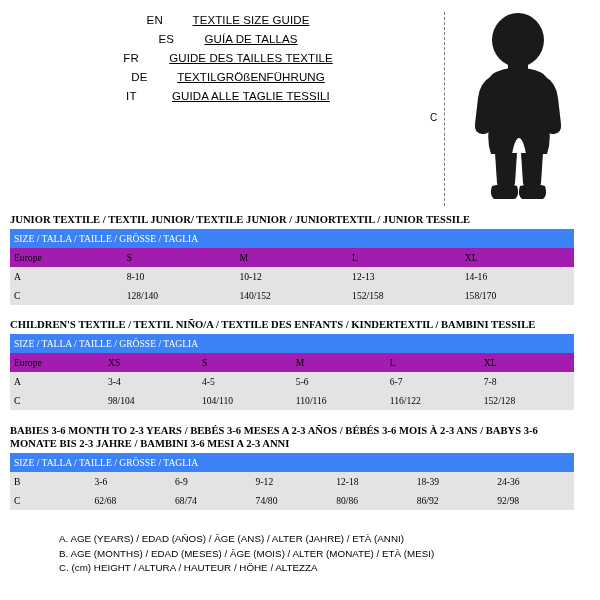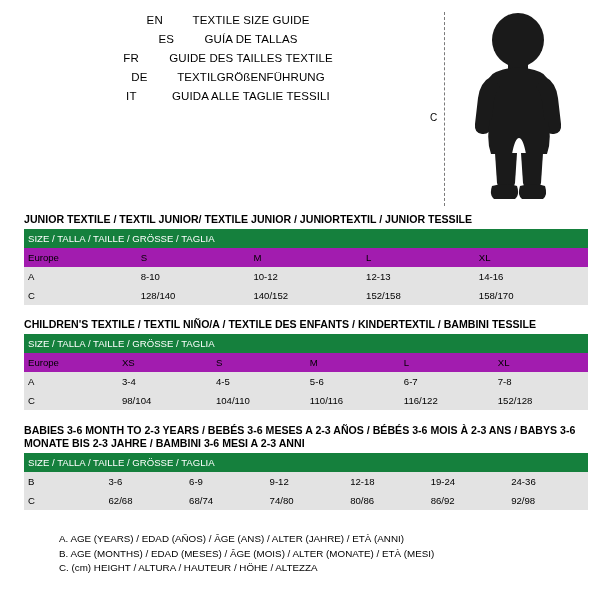--- a/index.html
+++ b/index.html
@@ -38,20 +38,21 @@
     justify-content: center;
   }
   .lang-code {
     width: 46px;
     font-size: 11.5px;
     letter-spacing: 0.2px;
   }
   .lang-title {
     font-size: 11.5px;
     letter-spacing: 0.1px;
+    text-decoration: underline;
   }
 
   
   .figure-area {
     position: absolute;
     top: 8px;
     right: 14px;
     width: 160px;
     height: 200px;
   }
@@ -70,42 +71,43 @@
   }
   .silhouette {
     position: absolute;
     left: 36px;
     top: 2px;
   }
 
   
   .section {
     position: absolute;
-    left: 24px;
+    left: 10px;
     width: 564px;
+    font-family: Liberation Serif, serif;
   }
   .section-title {
     font-size: 10.6px;
     font-weight: bold;
     line-height: 13px;
     margin-bottom: 3px;
   }
   table.size-table {
     border-collapse: collapse;
     width: 100%;
     table-layout: fixed;
   }
   table.size-table td {
     font-size: 9.6px;
     padding: 2px 0 2px 4px;
     vertical-align: middle;
     height: 15px;
   }
   tr.head-row td {
-    background: #15803d;
+    background: #3b82f6;
     color: #ffffff;
     font-size: 9.6px;
     font-weight: normal;
   }
   tr.shade td {
     background: #e3e3e3;
   }
   tr.plain td {
     background: #a21caf;
   }
@@ -255,21 +257,21 @@
       <tbody>
           <tr class="head-row">
         <td class="firstcol" colspan="7">SIZE / TALLA / TAILLE / GRÖSSE / TAGLIA</td>
       </tr>
       <tr class="shade">
         <td class="firstcol">B</td>
         <td>3-6</td>
         <td>6-9</td>
         <td>9-12</td>
         <td>12-18</td>
-        <td>19-24</td>
+        <td>18-39</td>
         <td>24-36</td>
       </tr>
       <tr class="shade">
         <td class="firstcol">C</td>
         <td>62/68</td>
         <td>68/74</td>
         <td>74/80</td>
         <td>80/86</td>
         <td>86/92</td>
         <td>92/98</td>

